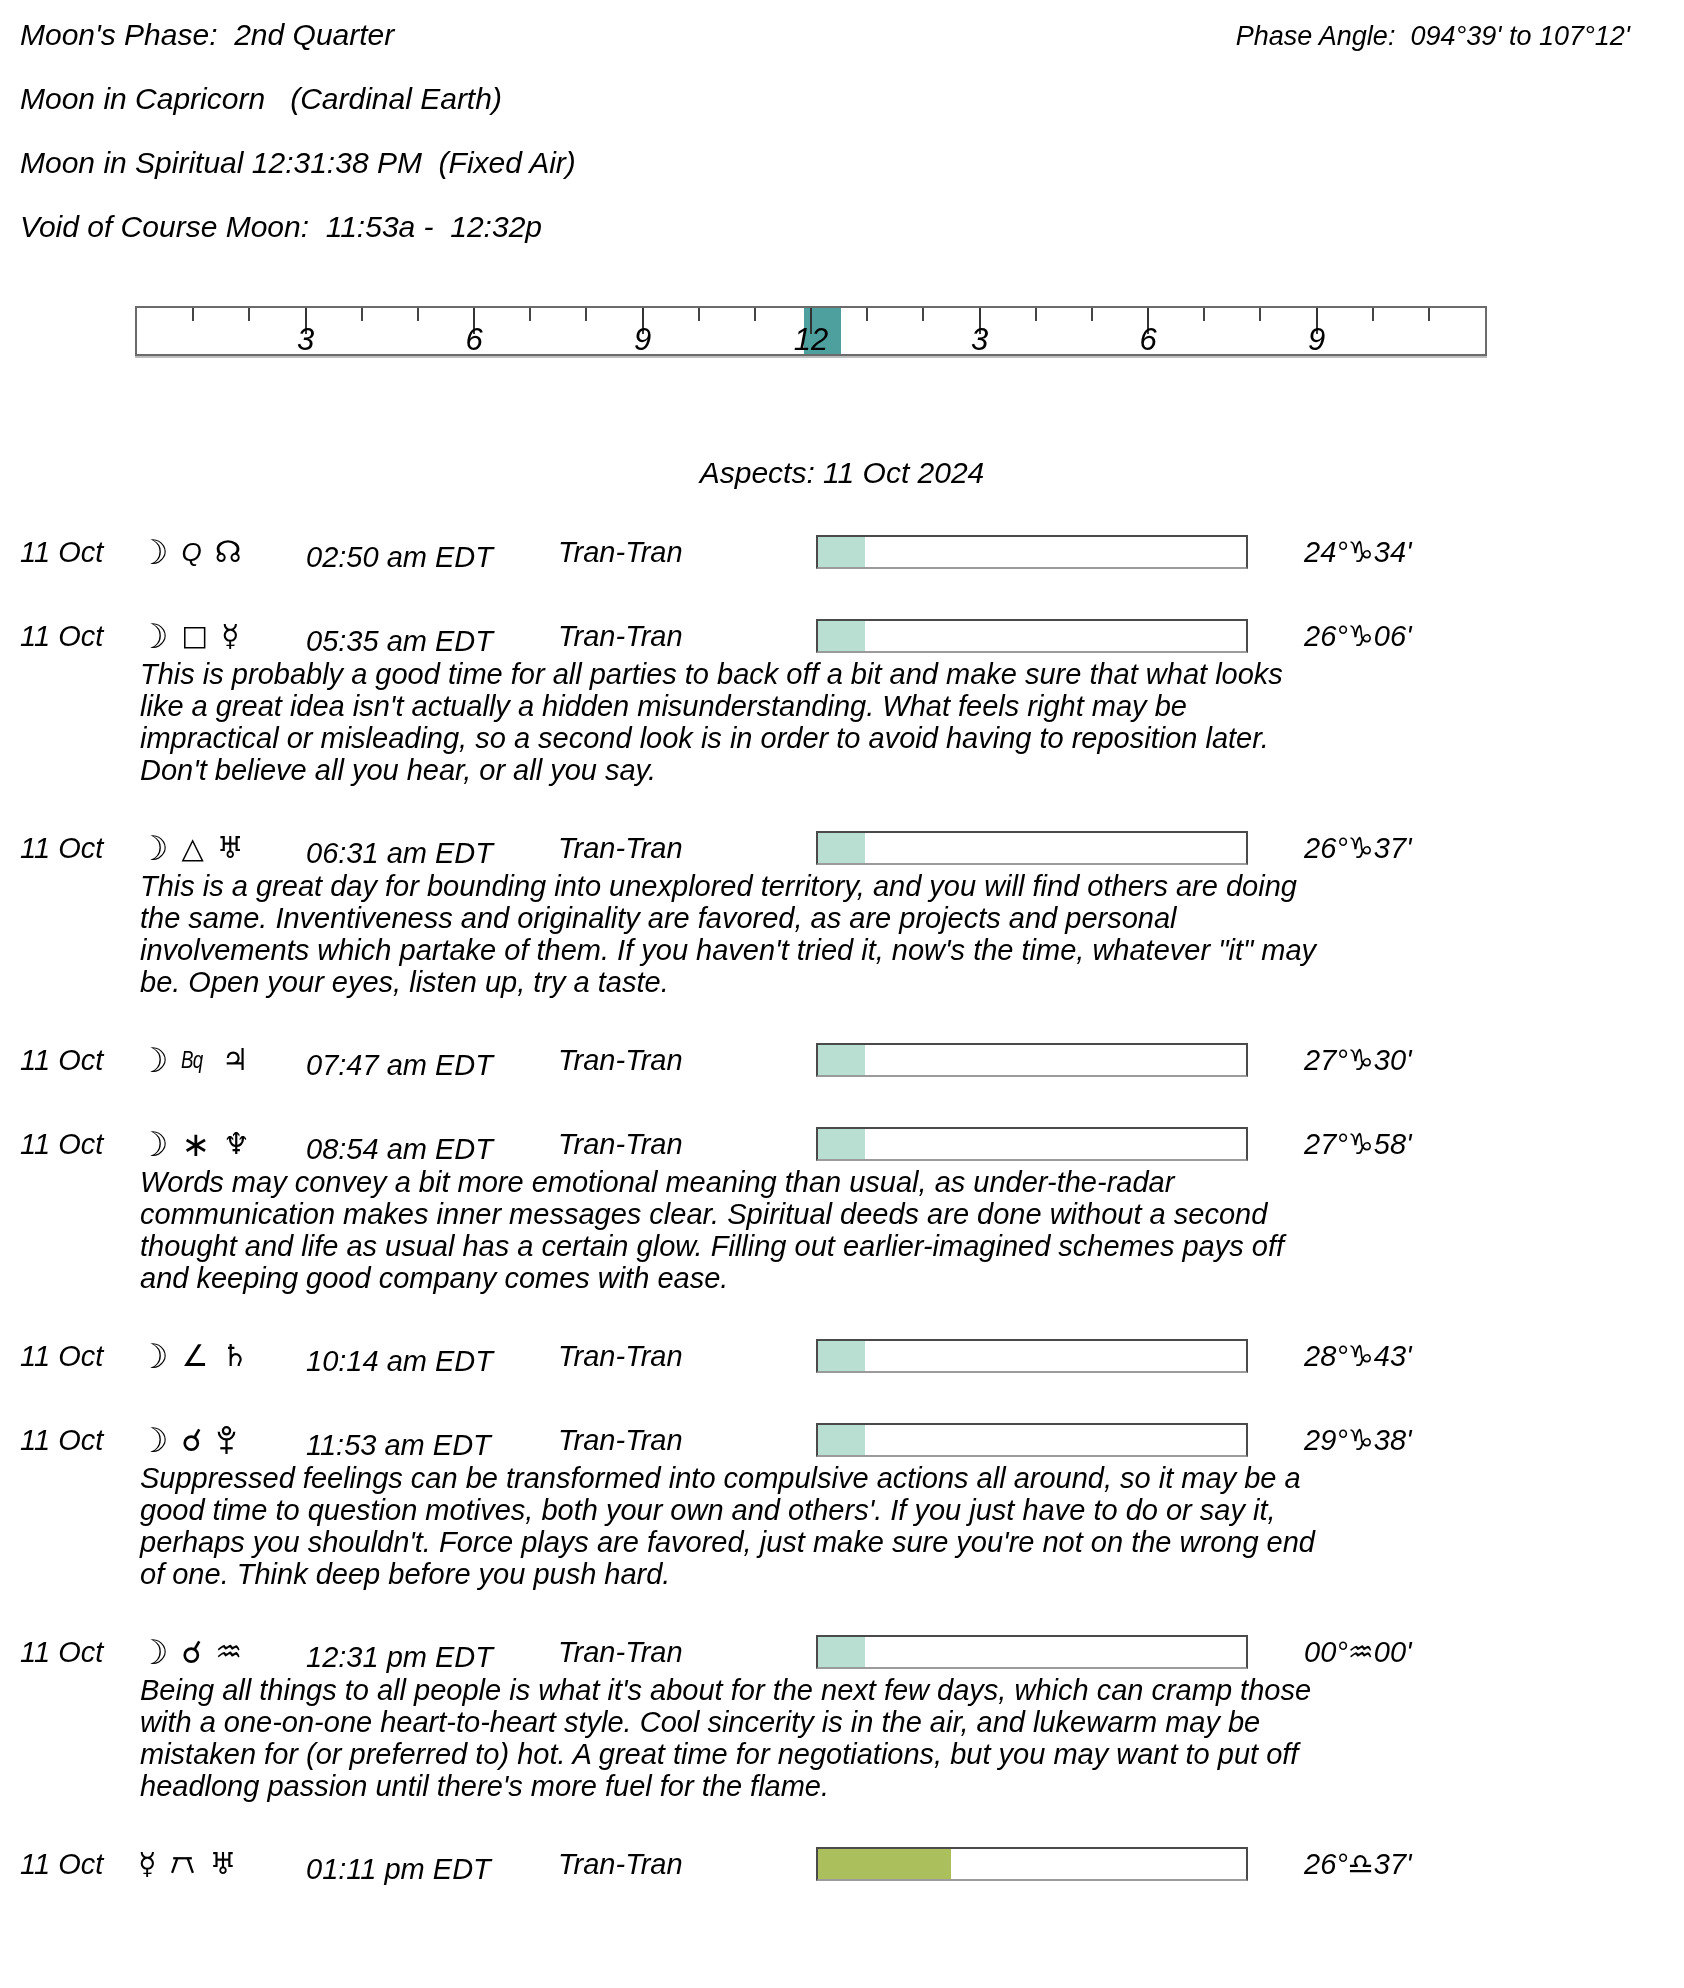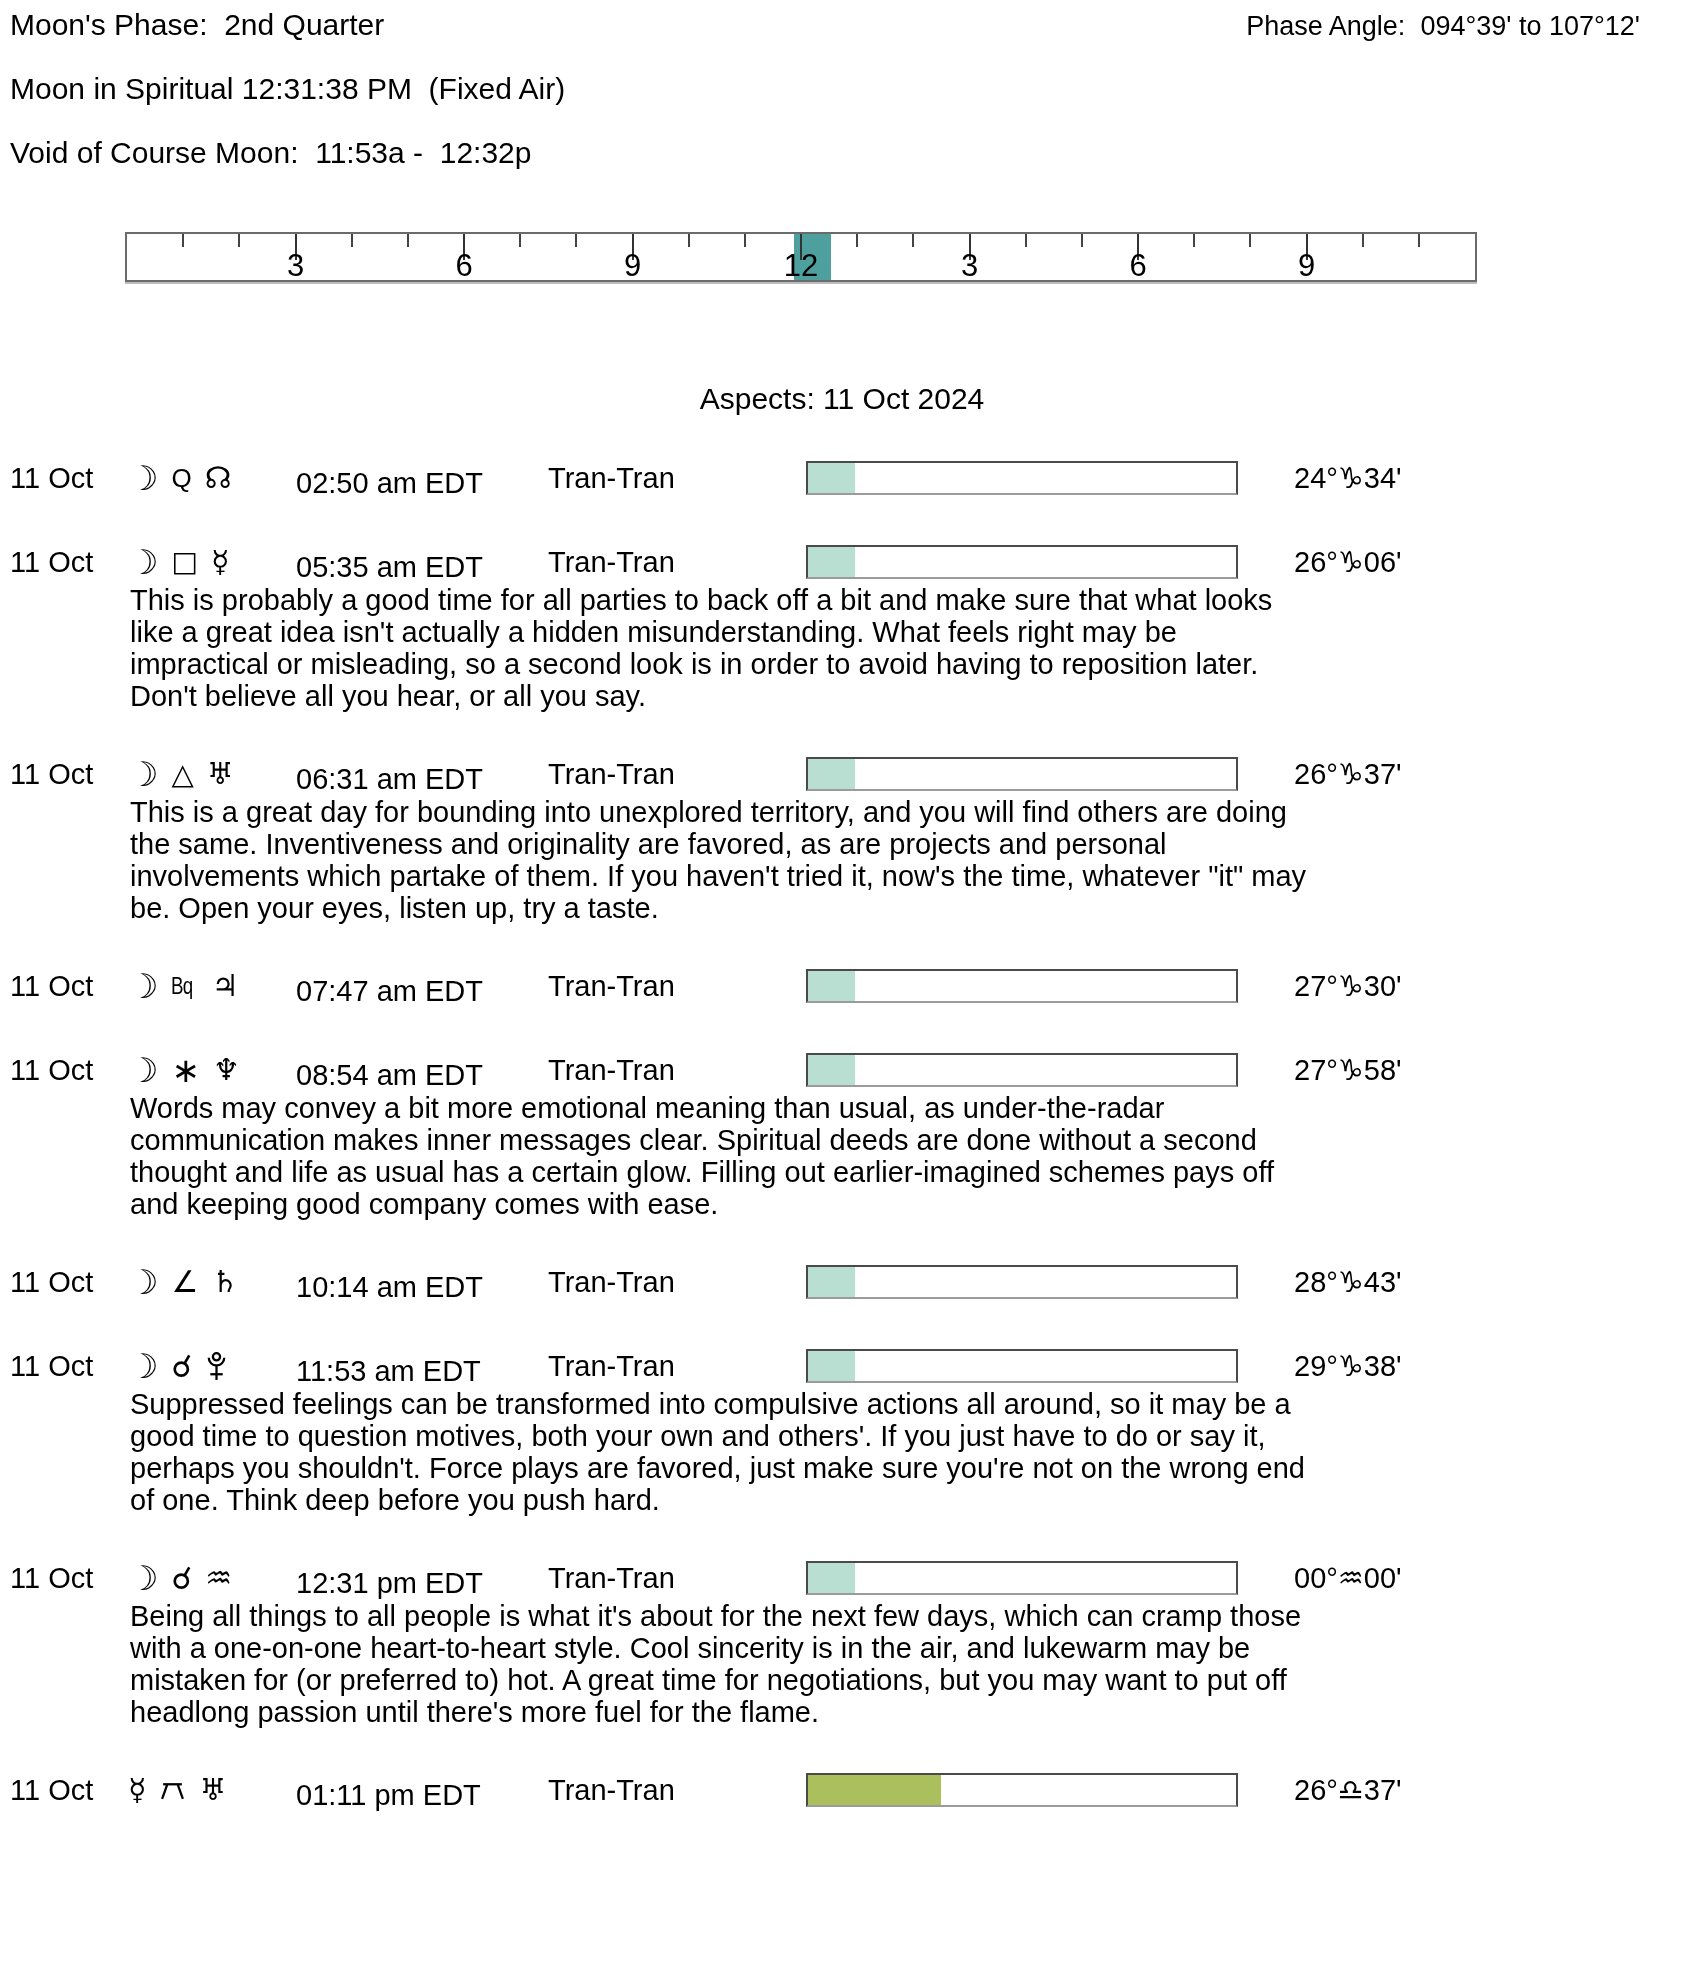--- a/index.html
+++ b/index.html
@@ -1,19 +1,19 @@
 <!DOCTYPE html>
 <html><head>
 <meta charset="utf-8">
 <style>
   html,body{margin:0;padding:0;background:#fff;}
   #page{
     position:relative;width:1684px;height:1988px;background:#ffffff;color:#000;
     font-family:"Liberation Sans","DejaVu Sans",sans-serif;font-size:29px;overflow:hidden;
-    padding:0;box-sizing:border-box;
+    padding:10px;box-sizing:border-box;font-style:italic;
   }
   .hdr{white-space:pre;}
   .hdr-line{padding-left:10px;padding-right:44px;height:34px;margin-bottom:30px;
     display:flex;justify-content:space-between;align-items:baseline;font-size:30px;}
   .hdr-line .right{font-size:27px;}
   .hdr-block{padding-top:8px;}
   
   .ruler-wrap{margin:62px 0 0 125px;width:1352px;height:50px;position:relative;
     border:2px solid #6b6b6b;background:#fff;box-sizing:border-box;box-shadow:0 2px 0 #bdbdbd;}
   .ruler-highlight{position:absolute;top:0;bottom:0;z-index:1;}
@@ -47,20 +47,23 @@
 <body>
 
 <div id="page">
 
   <div class="hdr-block">
     <div class="hdr-line">
       <span class="hdr"><span>Moon's Phase:</span><span>  </span><span>2nd Quarter</span></span>
       <span class="hdr right"><span>Phase Angle:</span><span>  </span><span>094°39' to 107°12'</span></span>
     </div>
     <div class="hdr-line">
+      <span class="hdr"><span>Moon in Capricorn</span><span>   </span><span>(Cardinal Earth)</span></span>
+    </div>
+    <div class="hdr-line">
       <span class="hdr"><span>Moon in Spiritual 12:31:38 PM</span><span>  </span><span>(Fixed Air)</span></span>
     </div>
     <div class="hdr-line">
       <span class="hdr"><span>Void of Course Moon:</span><span>  </span><span>11:53a -  12:32p</span></span>
     </div>
   </div>
 
   <div class="ruler-wrap">
       <div class="ruler-highlight" style="left: 49.5139%; width: 2.70833%; background: rgb(77, 160, 158);"></div>
       <div class="tick" style="left: 4.16667%;"></div>

